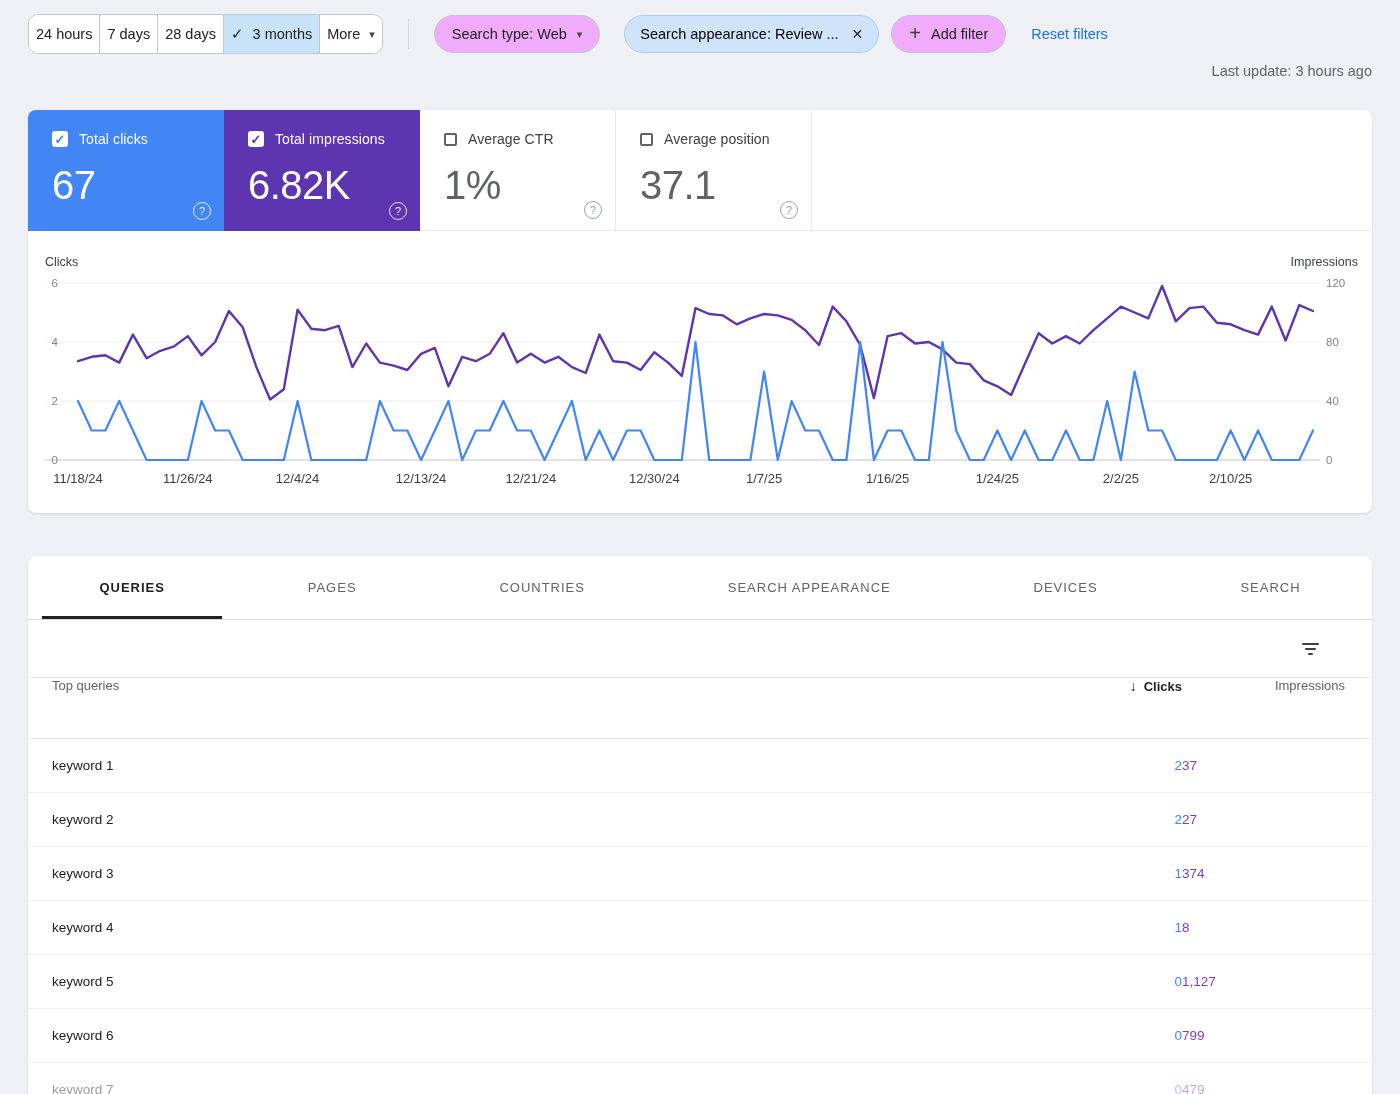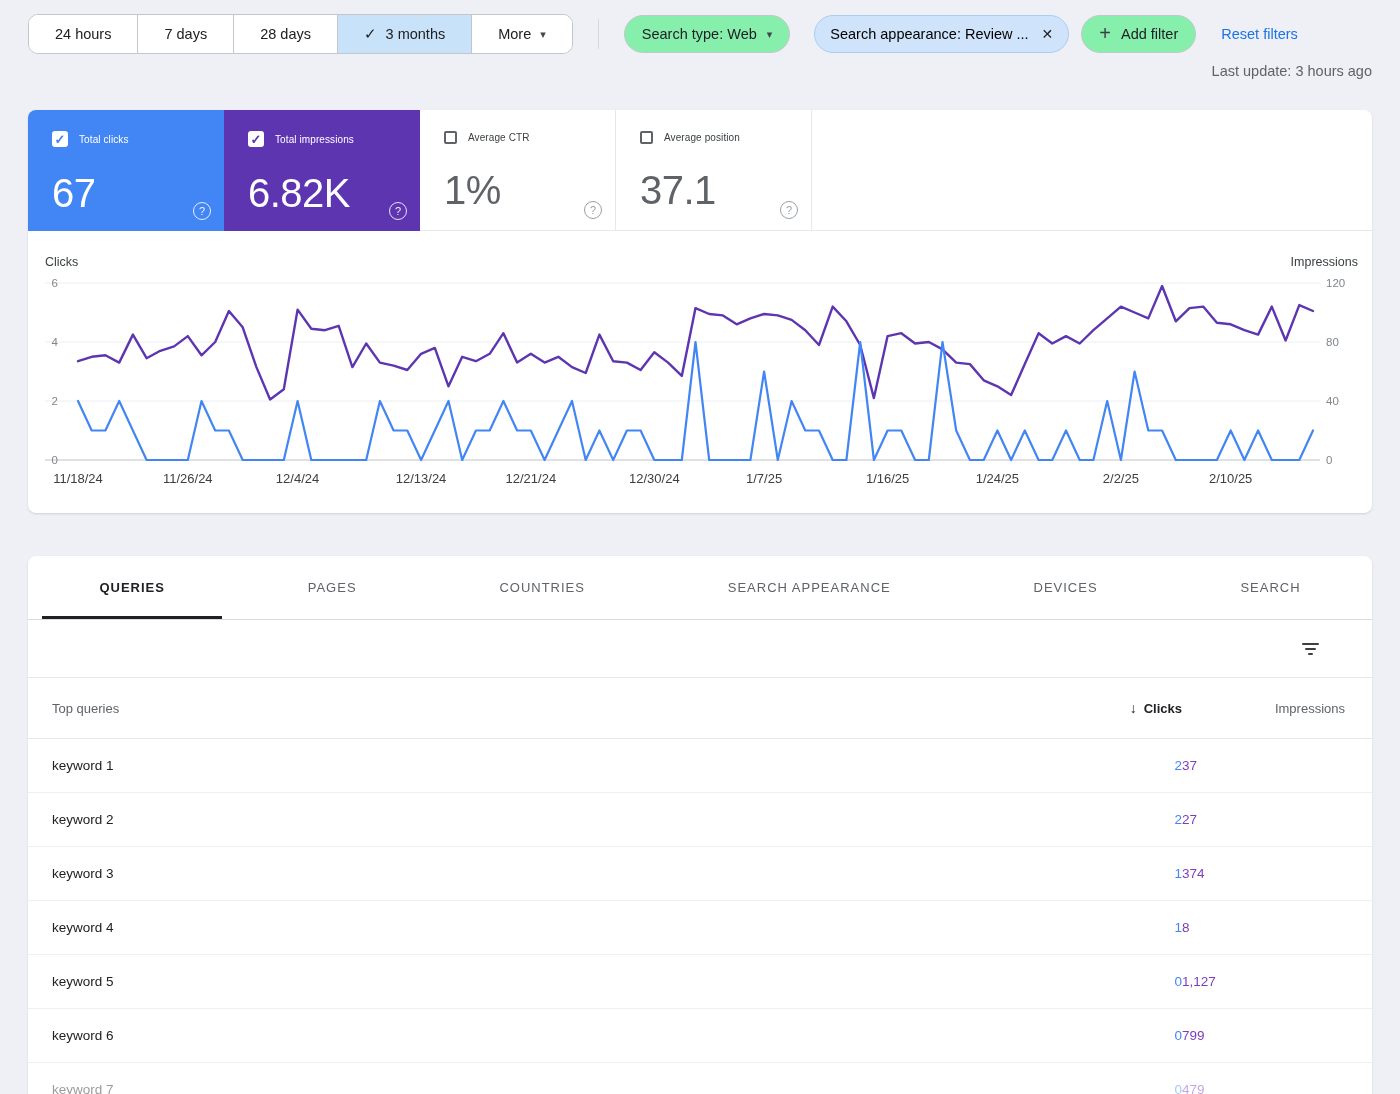--- a/index.html
+++ b/index.html
@@ -4,28 +4,28 @@
 <style>
   html,body{margin:0;padding:0}
   body{width:1400px;height:1094px;position:relative;overflow:hidden;
        background:#eef0f5;font-family:"Liberation Sans",sans-serif;color:#202124}
   button{font-family:inherit}
 
   
   .topbar{position:absolute;left:28px;top:14px;display:flex;align-items:center}
   .seg-group{display:flex;align-items:stretch;height:38px;background:#fff;
              border:1px solid #c4c7c9;border-radius:10px;overflow:hidden}
-  .seg{display:flex;align-items:center;gap:9px;padding:0 26px;font-size:14.5px;
+  .seg{display:flex;align-items:center;gap:9px;padding:0 7px;font-size:14.5px;
        color:#202124;border-right:1px solid #c4c7c9;cursor:pointer;background:#fff;white-space:nowrap}
   .seg:last-child{border-right:none}
   .seg.sel{background:#c7e2f9}
   .check{font-size:15px;color:#202124}
   .caret{font-size:11px;color:#44474a;line-height:1}
   .vdiv{width:1px;height:30px;background:#d5d8dc;margin:0 25px;flex:0 0 1px}
-  .pill{display:flex;align-items:center;gap:10px;height:38px;padding:0 17px;background:#86efac;
+  .pill{display:flex;align-items:center;gap:10px;height:38px;padding:0 17px;background:#f0abfc;
         border:1px solid #c4c7c9;border-radius:19px;font-size:14.5px;color:#202124;cursor:pointer}
   .chip{display:flex;align-items:center;gap:13px;height:38px;padding:0 15px;margin-left:24px;
         background:#cfe4fb;border:1px solid #aacdf5;border-radius:19px;font-size:14.5px;cursor:pointer}
   .x-icon{font-size:14px;color:#202124}
   .addf{margin-left:12px}
   .plus{font-size:20px;line-height:1;margin-top:-2px;color:#3c4043}
   .reset{margin-left:25px;color:#1a73e8;font-size:14.5px;cursor:pointer;text-decoration:none}
   .last-update{position:absolute;right:28px;top:63px;font-size:14.5px;color:#5f6368}
 
   
@@ -38,23 +38,23 @@
   .metric-row{display:flex;height:121px}
   .mcard{position:relative;width:196px;box-sizing:border-box;padding:21px 0 0 24px;cursor:pointer}
   .mcard.colored{color:#fff}
   .mcard.plain{border-right:1px solid #e6e8ea;border-bottom:1px solid #e6e8ea}
   .metric-spacer{flex:1;border-bottom:1px solid #e6e8ea}
   .mrow-top{display:flex;align-items:center;gap:11px}
   .cb{box-sizing:border-box;flex:0 0 auto}
   .cb.on{width:16px;height:16px;background:#fff;border-radius:3px;display:flex;
          align-items:center;justify-content:center;font-size:13px;font-weight:700}
   .cb.off{width:13px;height:13px;border:2px solid #5f6368;border-radius:2px}
-  .mlabel{font-size:10px;font-weight:500;letter-spacing:.1px}
+  .mlabel{font-size:14px;font-weight:500;letter-spacing:.1px}
   .plain .mlabel{color:#3c4043}
-  .mvalue{font-size:40px;margin-top:24px;font-weight:400;letter-spacing:-.5px}
+  .mvalue{font-size:40px;margin-top:16px;font-weight:400;letter-spacing:-.5px}
   .plain .mvalue{color:#5f6368}
   .help{position:absolute;right:13px;bottom:11px;width:16px;height:16px;border-radius:50%;
         border:1.5px solid rgba(255,255,255,.85);color:rgba(255,255,255,.9);font-size:11px;
         display:flex;align-items:center;justify-content:center;cursor:pointer}
   .plain .help{border-color:#9aa0a6;color:#9aa0a6}
 
   
   .chart-card svg{position:absolute;left:0;top:140px}
   svg text{font-family:"Liberation Sans",sans-serif}
 
@@ -65,21 +65,21 @@
   .tab.active{color:#202124;font-weight:700}
   .tab.active::after{content:"";position:absolute;left:14px;right:14px;bottom:0;height:3px;background:#202124}
 
   
   .filter-row{height:57px;display:flex;align-items:center;justify-content:flex-end;
               padding-right:47px;border-bottom:1px solid #e6e8ea}
   .ficon{display:flex;flex-direction:column;align-items:center;gap:3px;background:none;
          border:none;cursor:pointer;padding:6px}
   .ficon span{display:block;height:2px;background:#3c4043;border-radius:1px}
   .fb1{width:17px}.fb2{width:11px}.fb3{width:5px}
-  .thead{height:60px;display:flex;align-items:center;padding:0 27px 0 24px;
+  .thead{height:60px;display:flex;padding:0 27px 0 24px;
          border-bottom:1px solid #e6e8ea;font-size:13px}
   .col-q{flex:1;color:#5f6368;font-weight:500}
   .col-c{width:170px;text-align:right;color:#202124;font-weight:700;cursor:pointer}
   .sort-arrow{margin-right:7px;font-weight:400;font-size:14px;color:#202124}
   .col-i{width:163px;text-align:right;color:#5f6368;font-weight:500;cursor:pointer}
   .trow{height:53px;display:flex;align-items:center;padding:0 27px 0 24px;
         border-bottom:1px solid #edeff1;font-size:13.5px;background:#fff}
   .trow .q{flex:1;color:#202124}
   .trow .c{width:170px;text-align:right;color:#4285f4}
   .trow .i{width:163px;text-align:left;color:#7d3cbe}

